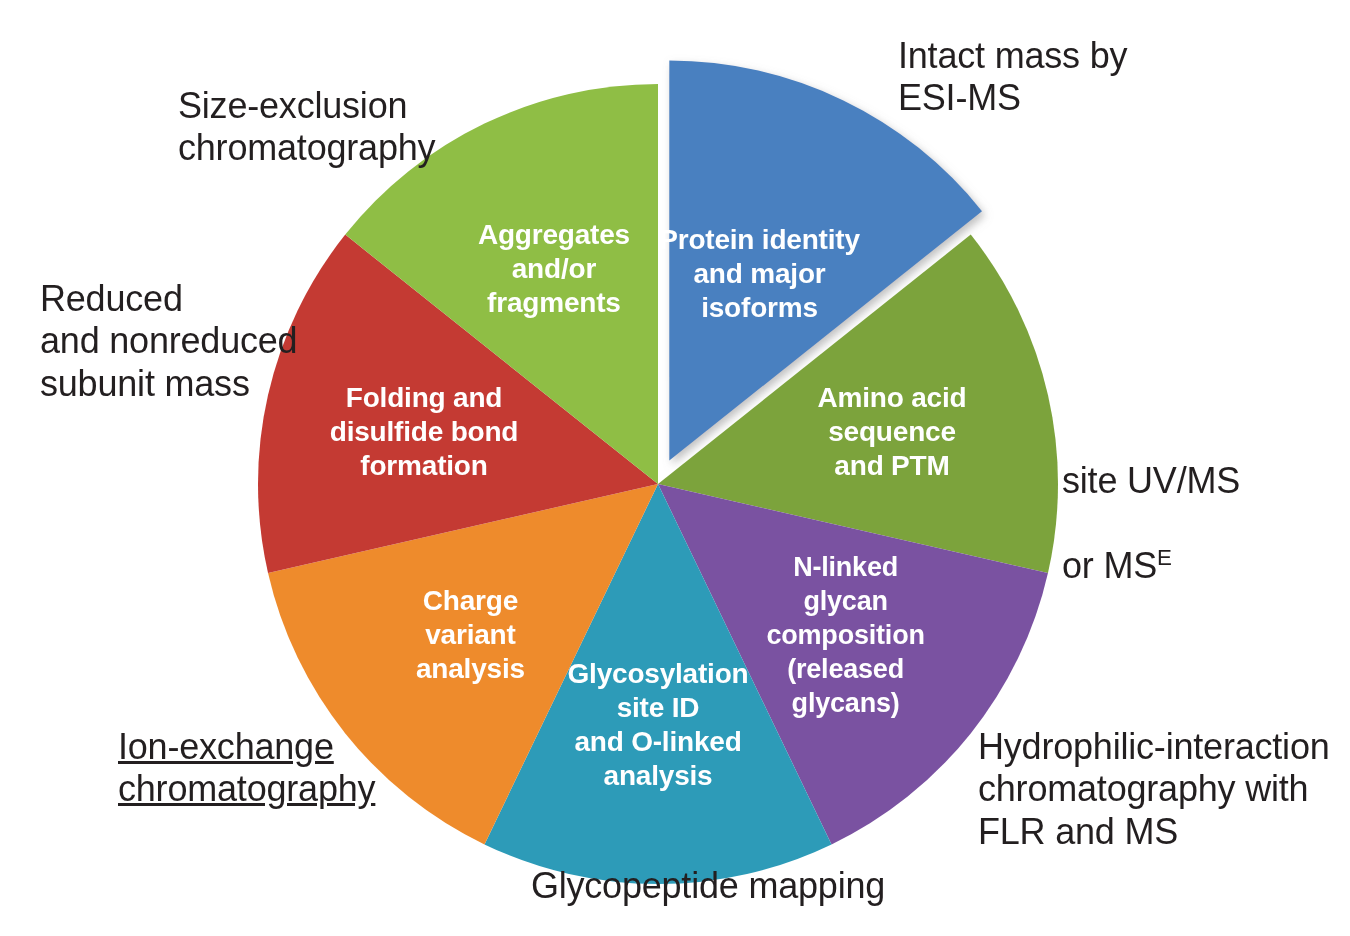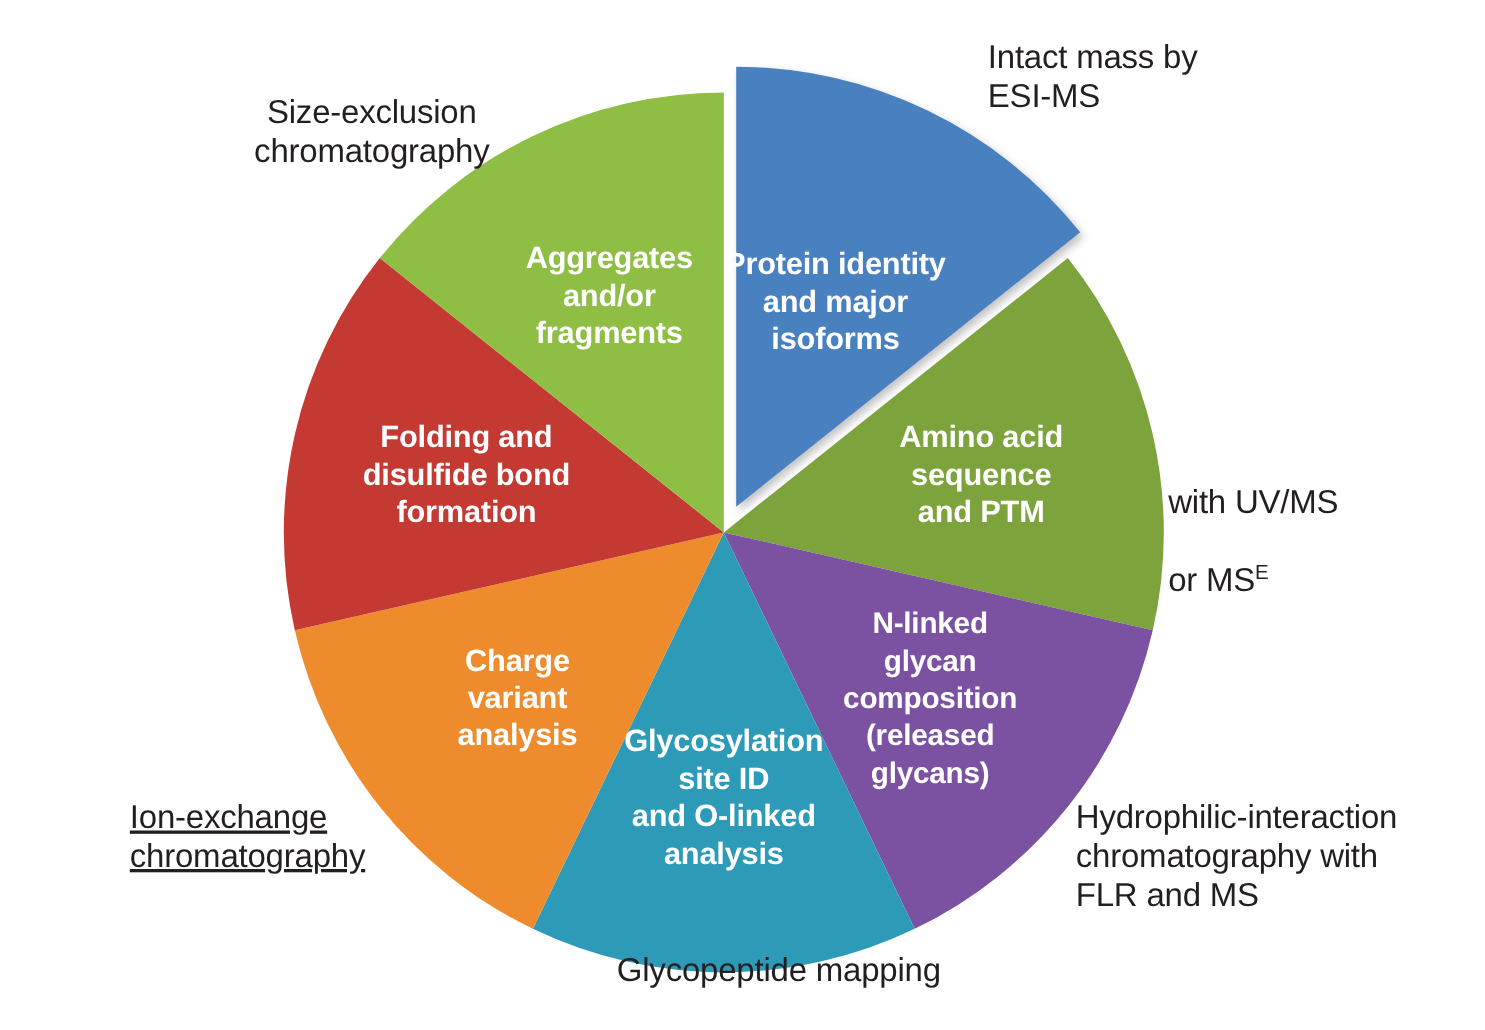--- a/index.html
+++ b/index.html
@@ -24,21 +24,21 @@
     position: absolute;
     left: 0;
     top: 0;
     width: 1350px;
     height: 936px;
     display: block;
   }
   .outer-label {
     position: absolute;
     font-family: "Liberation Sans", sans-serif;
-    font-size: 30px;
+    font-size: 36px;
     line-height: 1.18;
     color: #231f20;
     font-weight: 400;
     letter-spacing: -0.2px;
     white-space: pre-line;
   }
   .slice-label {
     font-family: "Liberation Sans", sans-serif;
     font-weight: bold;
     fill: #ffffff;
@@ -83,30 +83,33 @@
         <text class="slice-label" x="424.0" y="406.6"><tspan x="424.0" dy="0">Folding and</tspan><tspan x="424.0" dy="34">disulfide bond</tspan><tspan x="424.0" dy="34">formation</tspan></text>
         <text class="slice-label" x="553.9" y="243.8"><tspan x="553.9" dy="0">Aggregates</tspan><tspan x="553.9" dy="34">and/or</tspan><tspan x="553.9" dy="34">fragments</tspan></text>
       </g>
   </svg>
 
   <div class="outer-label" style="left:898px; top:35px; width:300px;">Intact mass by
 ESI-MS</div>
 
   <div class="outer-label" style="left:1062px; top:333px; width:300px;">
     <br>
-    <span>with UV/MS</span><br>
+    <span>site UV/MS</span><br>
     <span>or MS</span><span class="sup">E</span>
   </div>
 
   <div class="outer-label" style="left:978px; top:726px; width:380px;">Hydrophilic-interaction
 chromatography with
 FLR and MS</div>
 
   <div class="outer-label" style="left:498px; top:865px; width:420px;text-align:center;">Glycopeptide mapping</div>
 
   <div class="outer-label" style="left:118px; top:726px; width:320px;text-decoration:underline;">Ion-exchange
 chromatography</div>
 
+  <div class="outer-label" style="left:40px; top:278px; width:320px;">Reduced
+and nonreduced
+subunit mass</div>
 
-  <div class="outer-label" style="left:178px; top:85px; width:320px;text-align:center;">Size-exclusion
+  <div class="outer-label" style="left:178px; top:85px; width:320px;">Size-exclusion
 chromatography</div>
 
 </div>
 
 </body></html>

